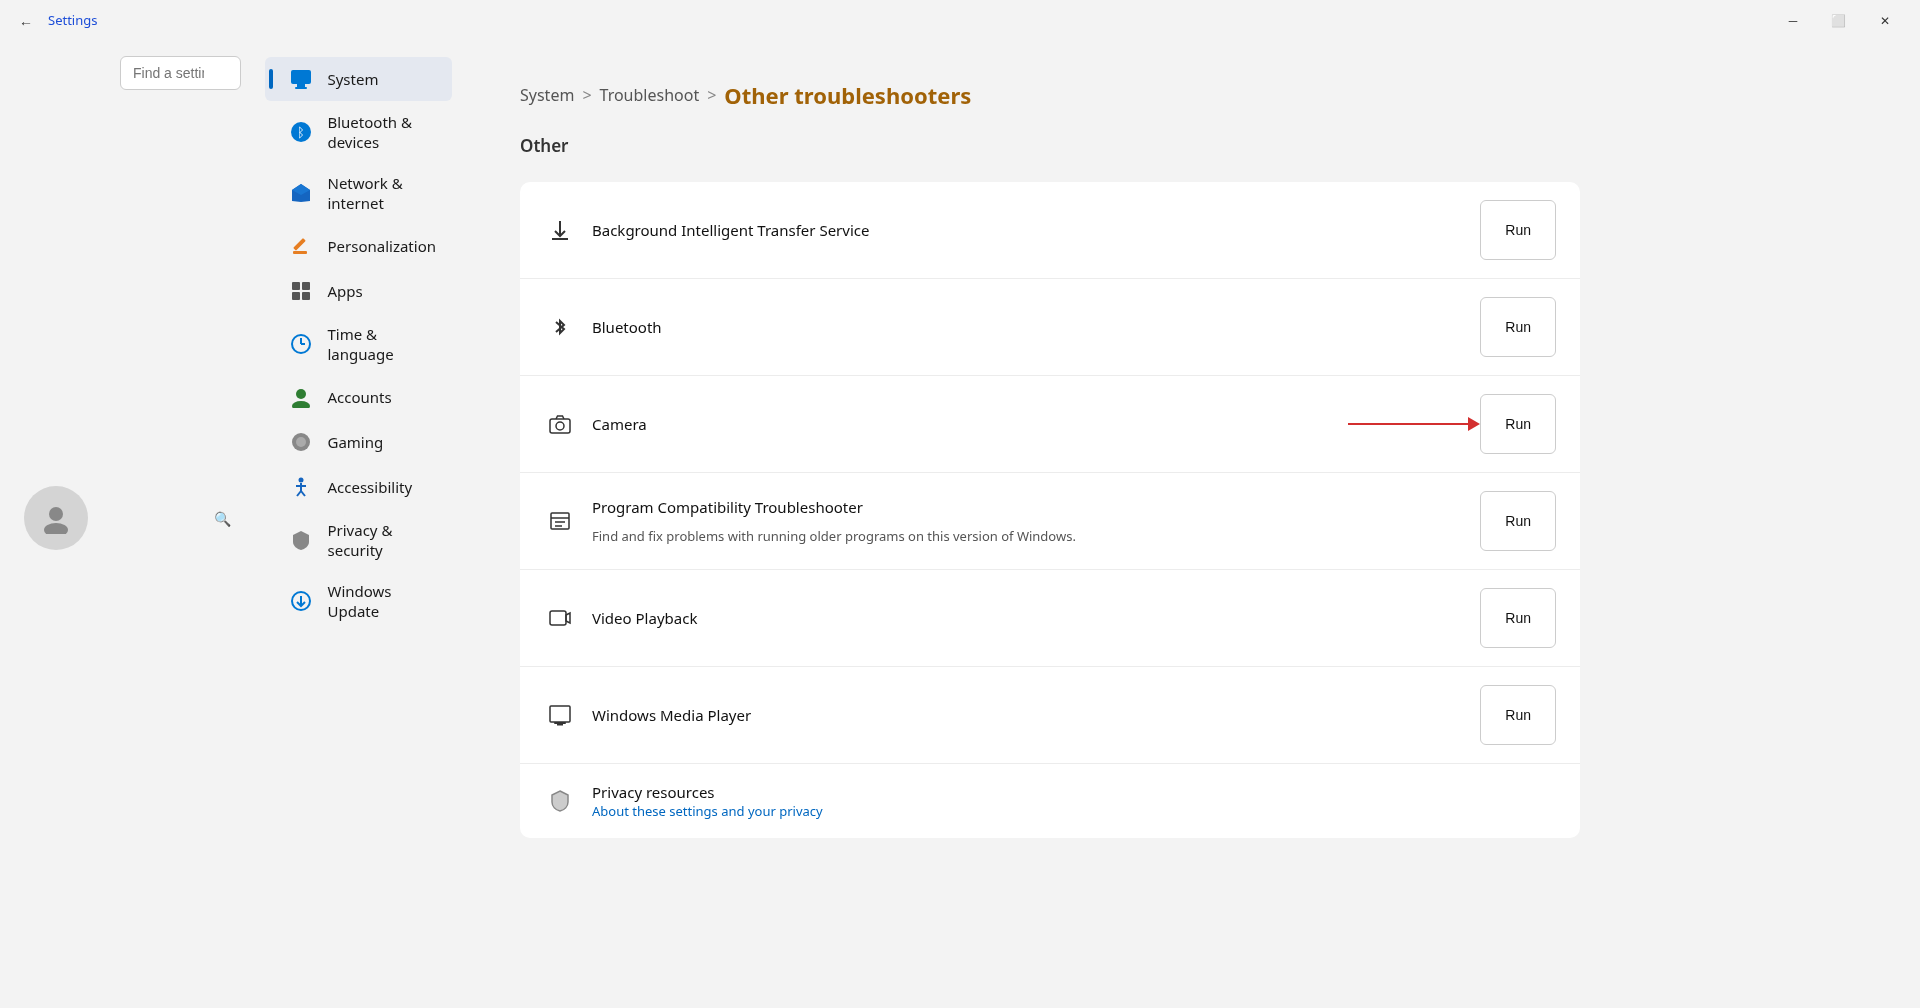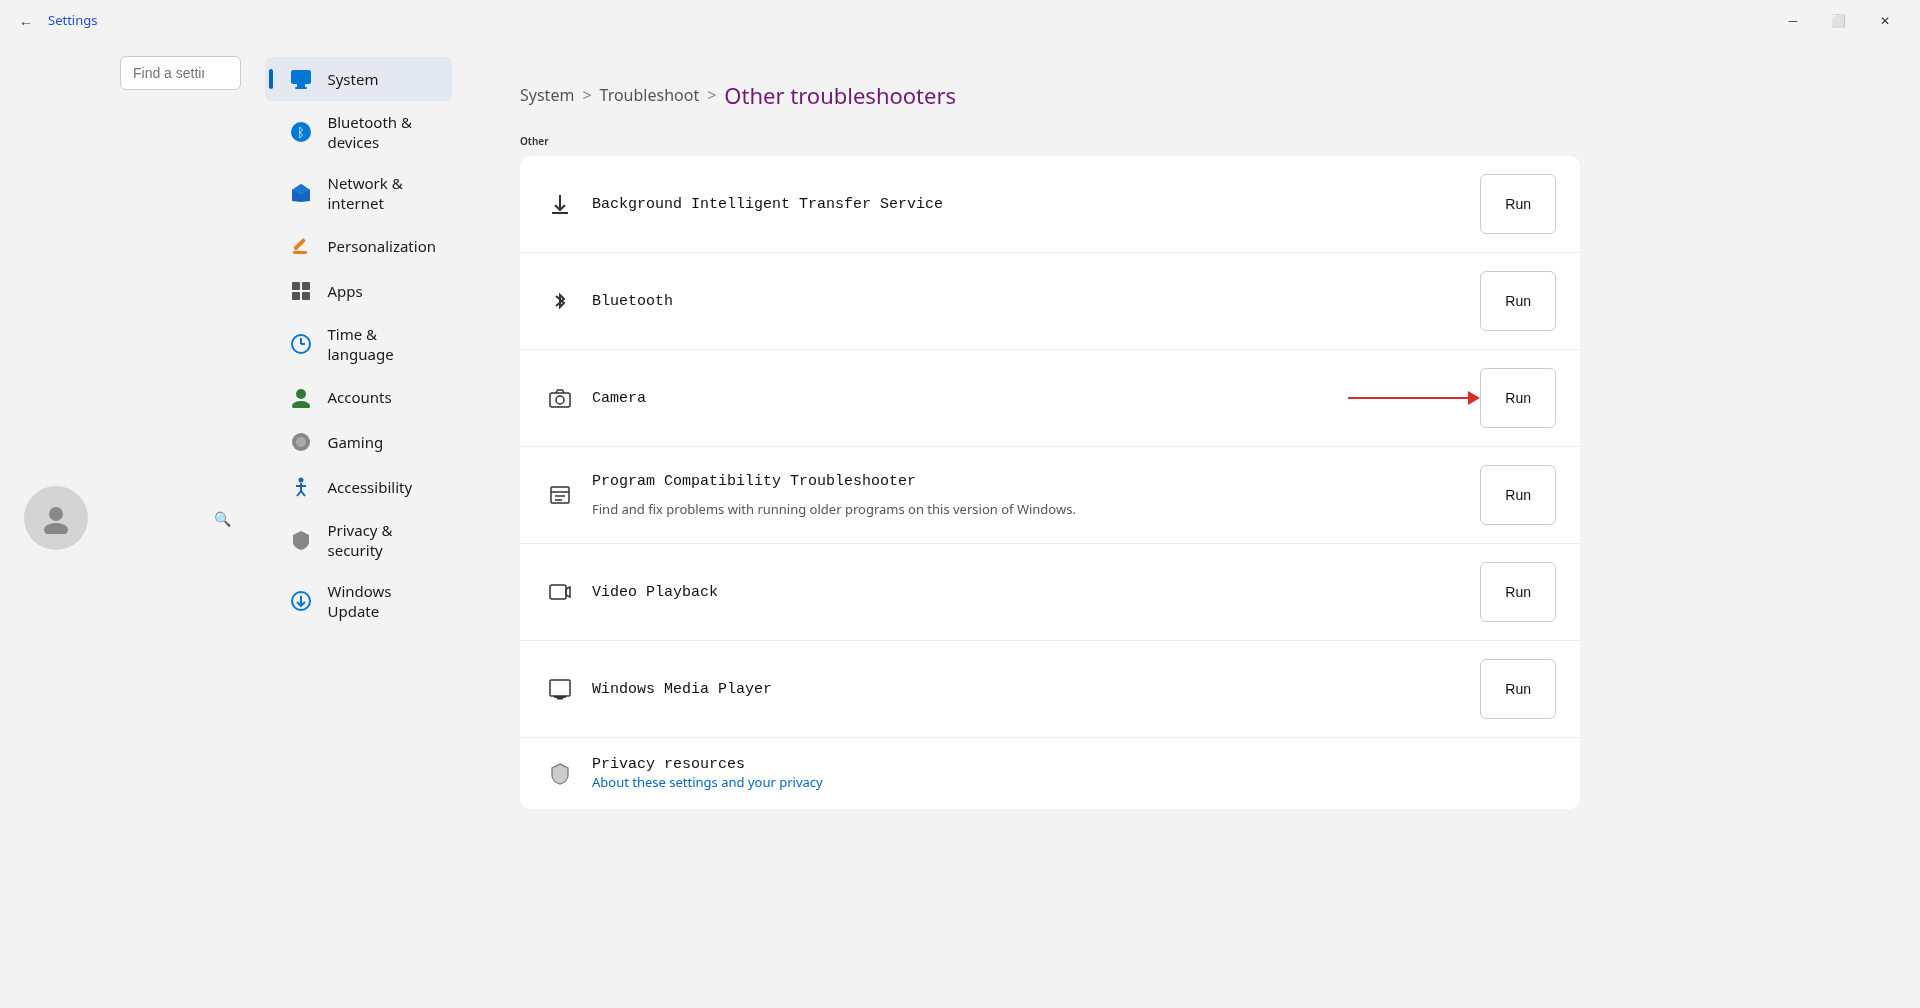--- a/index.html
+++ b/index.html
@@ -151,30 +151,30 @@
       display: flex;
       align-items: center;
       gap: 8px;
     }
     .breadcrumb .crumb-link {
       color: #555;
       cursor: pointer;
     }
     .breadcrumb .crumb-sep { color: #888; }
     .breadcrumb .crumb-current {
-      font-weight: 400;
-      color: #701a75;
+      font-weight: 700;
+      color: #a16207;
       font-size: 22px;
     }
 
     .section-label {
-      font-size: 10px;
+      font-size: 17px;
       font-weight: 600;
       color: #333;
-      margin-bottom: 8px;
+      margin-bottom: 25px;
       margin-top: 8px;
     }
 
     .card-list {
       background: white;
       border-radius: 10px;
       overflow: hidden;
       max-width: 1060px;
     }
 
@@ -196,21 +196,20 @@
       flex-shrink: 0;
     }
 
     .card-text {
       flex: 1;
     }
     .card-title {
       font-size: 15px;
       color: #111;
       font-weight: 400;
-      font-family: Liberation Mono, monospace;
     }
     .card-subtitle {
       font-size: 13px;
       color: #555;
       margin-top: 10px;
     }
     .card-link {
       color: #0067c0;
       font-size: 13px;
       cursor: pointer;

